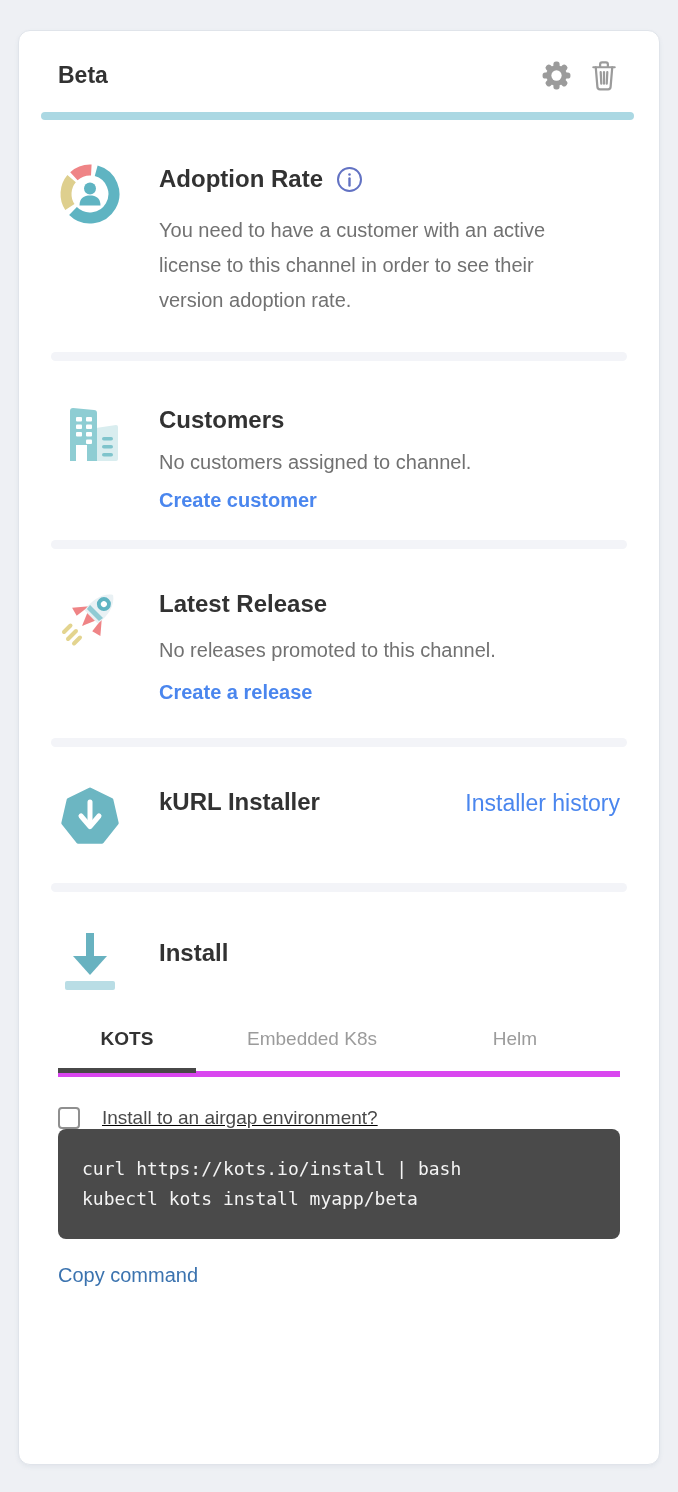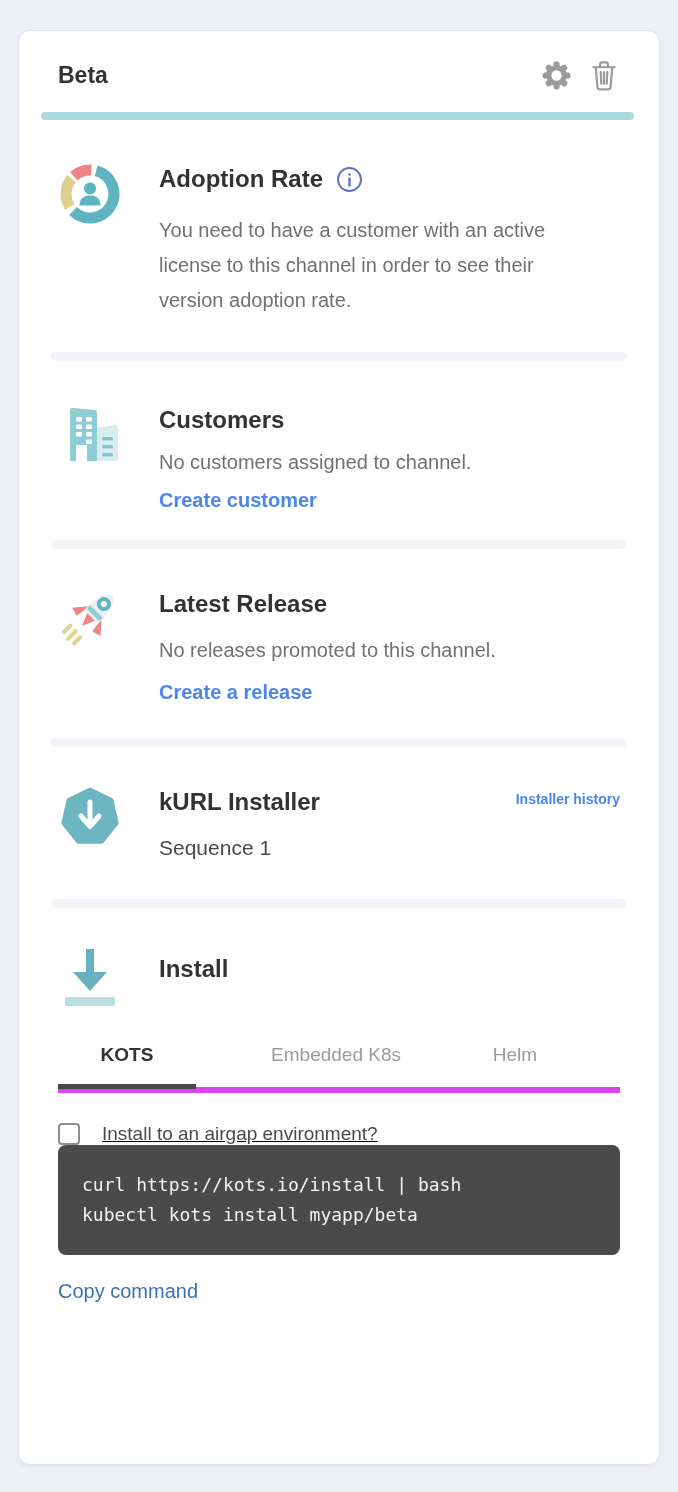--- a/index.html
+++ b/index.html
@@ -84,22 +84,22 @@
     margin: 34px -7px 0 -7px;
   }
   .mt-sec { margin-top: 42px; }
   .info-icon { margin-left: 13px; line-height: 0; display: inline-flex; }
   
   .kurl-right {
     margin-left: auto;
     padding-top: 5px;
   }
   .kurl-right a {
-    font-size: 14px;
-    font-weight: 700;
+    font-size: 23px;
+    font-weight: 400;
     color: #4a86ee;
     text-decoration: none;
   }
   .seq-text { font-size: 21px; color: #4a4a4a; line-height: 34px; margin-top: 12px; }
   
   .tabs {
     display: flex;
     margin-top: 26px;
     border-bottom: 6px solid #d946ef;
     gap: 27px;
@@ -109,21 +109,21 @@
     color: #9b9b9b;
     text-align: center;
     padding: 10px 0 18px 0;
     border-bottom: 5px solid transparent;
     margin-bottom: -2px;
     cursor: pointer;
     background: none;
     font-family: "Liberation Sans", sans-serif;
   }
   .tab.t1 { width: 138px; }
-  .tab.t2 { width: 178px; text-align: right; }
+  .tab.t2 { width: 178px; }
   .tab.t3 { width: 174px; }
   .tab.active {
     color: #323232;
     font-weight: 700;
     border-bottom-color: #484848;
   }
   
   .airgap-row {
     display: flex;
     align-items: center;
@@ -289,21 +289,20 @@
       <div class="section-icon">
         <svg width="64" height="64" viewBox="0 0 64 64">
           <polygon points="32,2 55.4,13.3 61.2,38.7 45,59 19,59 2.8,38.7 8.6,13.3" fill="#6cb6c2" stroke="#6cb6c2" stroke-width="4" stroke-linejoin="round" transform="scale(0.92) translate(2.8,2.8)"></polygon>
           <path d="M32,17 V37" stroke="#ffffff" stroke-width="5" stroke-linecap="round"></path>
           <path d="M23,31 L32,41.5 L41,31" stroke="#ffffff" stroke-width="5" stroke-linecap="round" stroke-linejoin="round" fill="none"></path>
         </svg>
       </div>
       <div class="section-body" style="display:flex;">
         <div>
           <div class="section-heading">kURL Installer</div>
-          <div class="seq-text">Sequence 1</div>
         </div>
         <div class="kurl-right">
           <a href="#">Installer history</a>
         </div>
       </div>
     </div>
 
     <div class="divider"></div>
 
     

